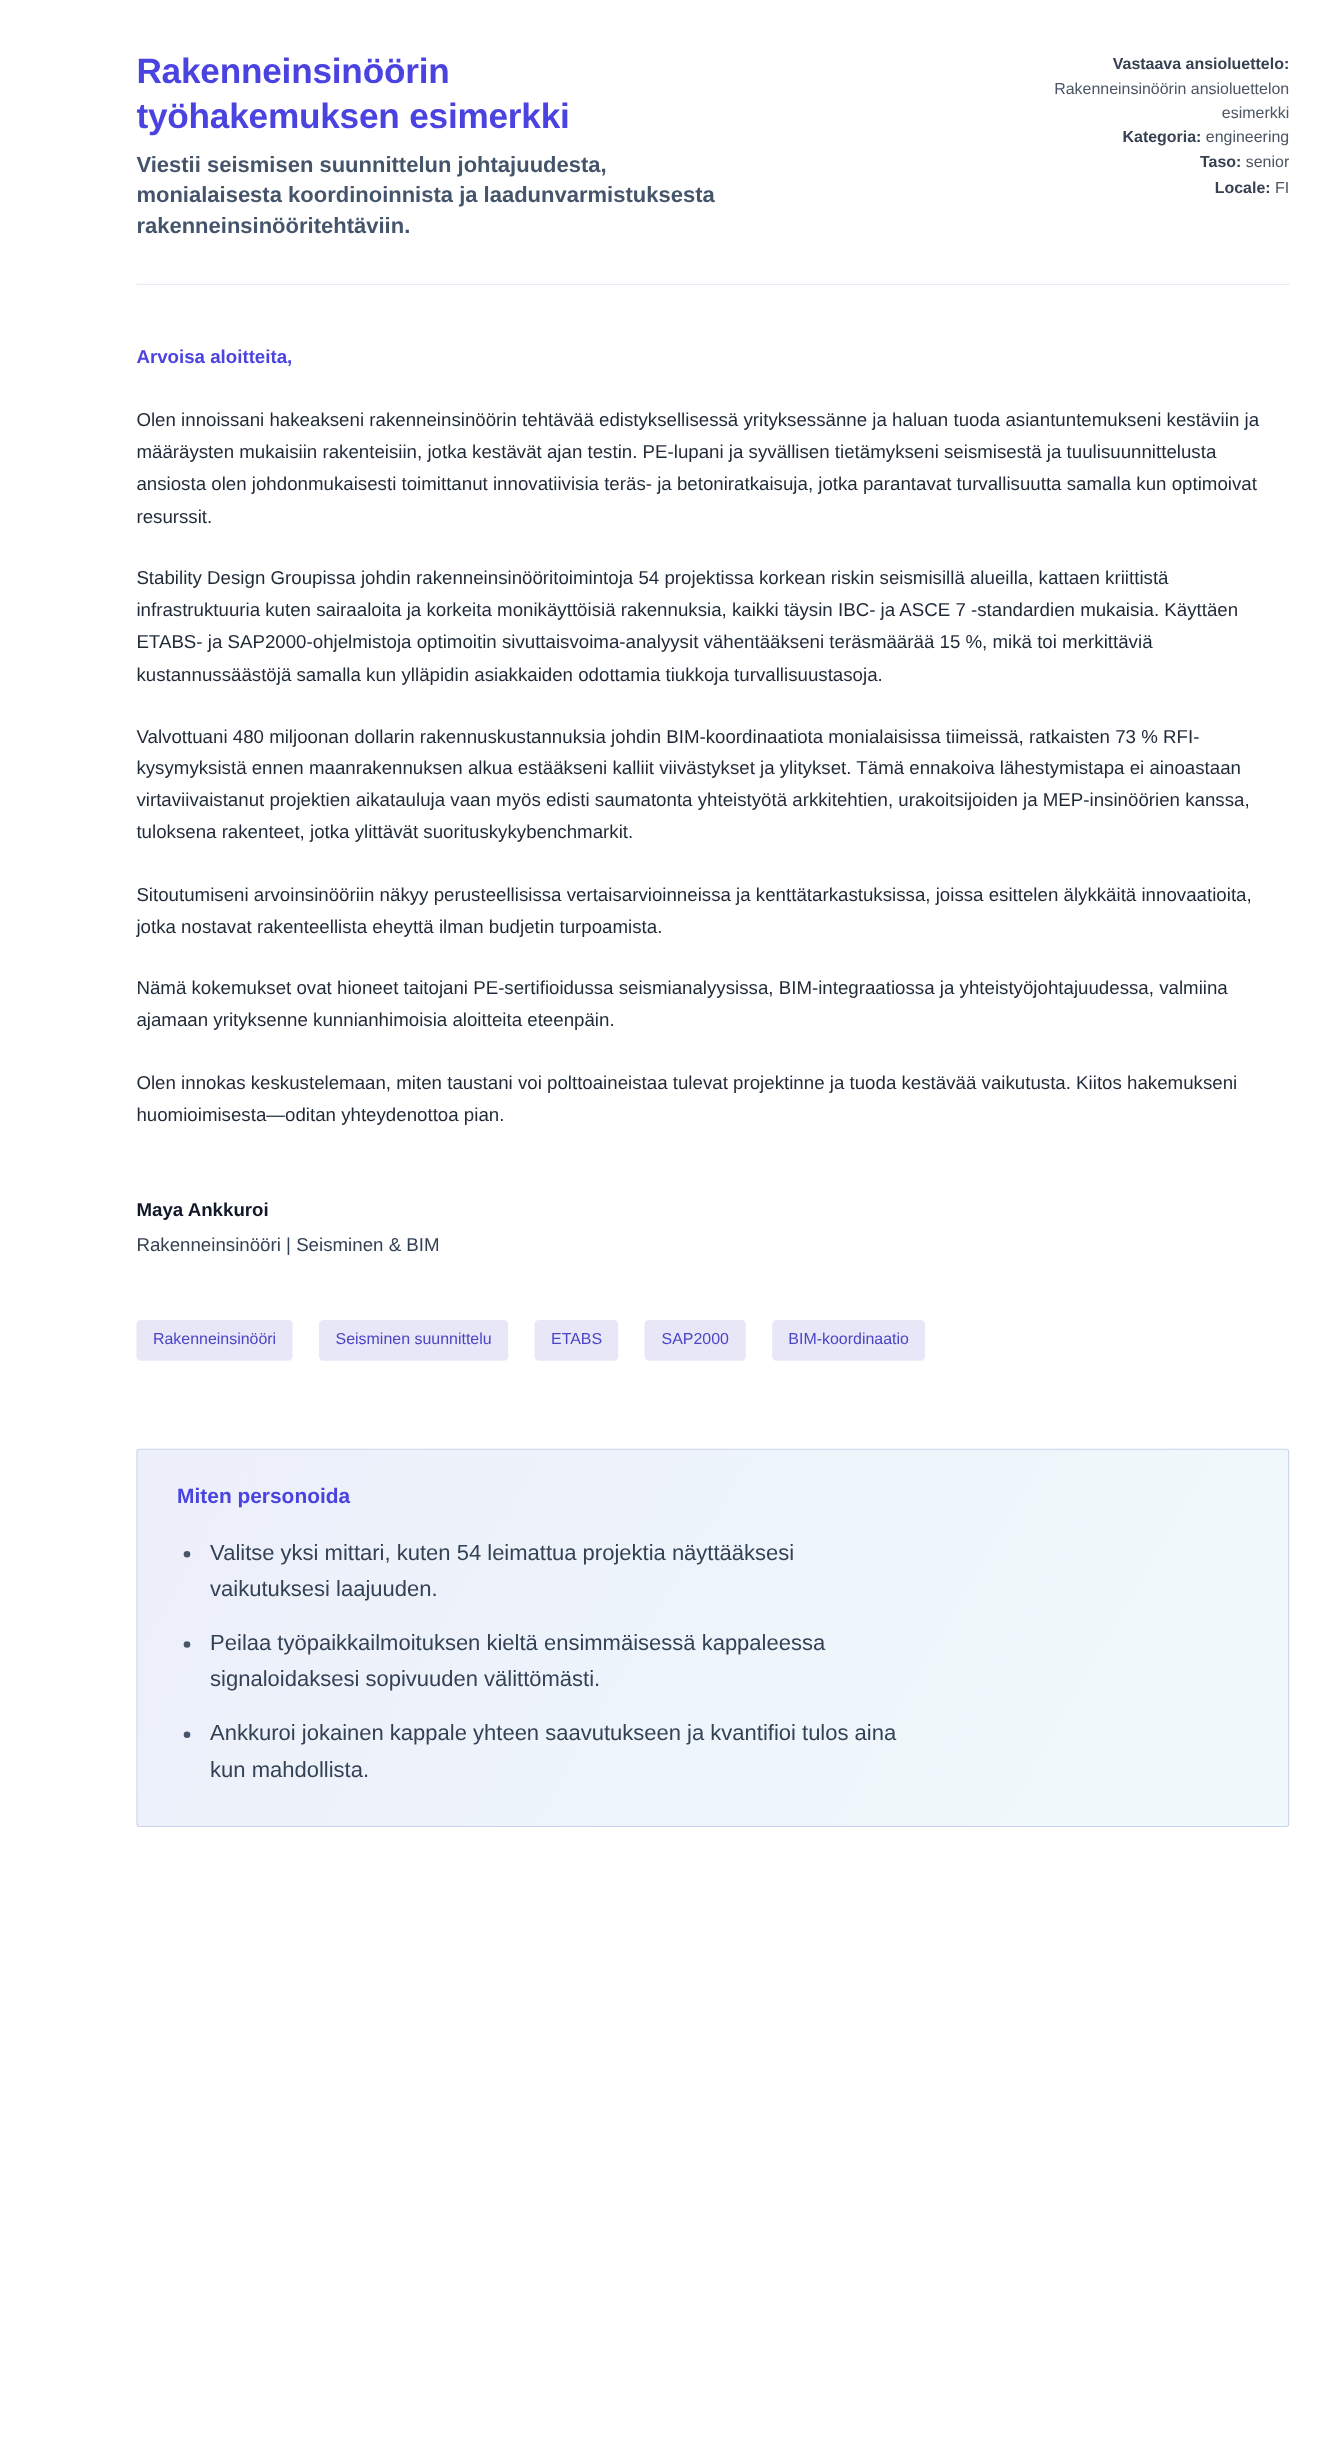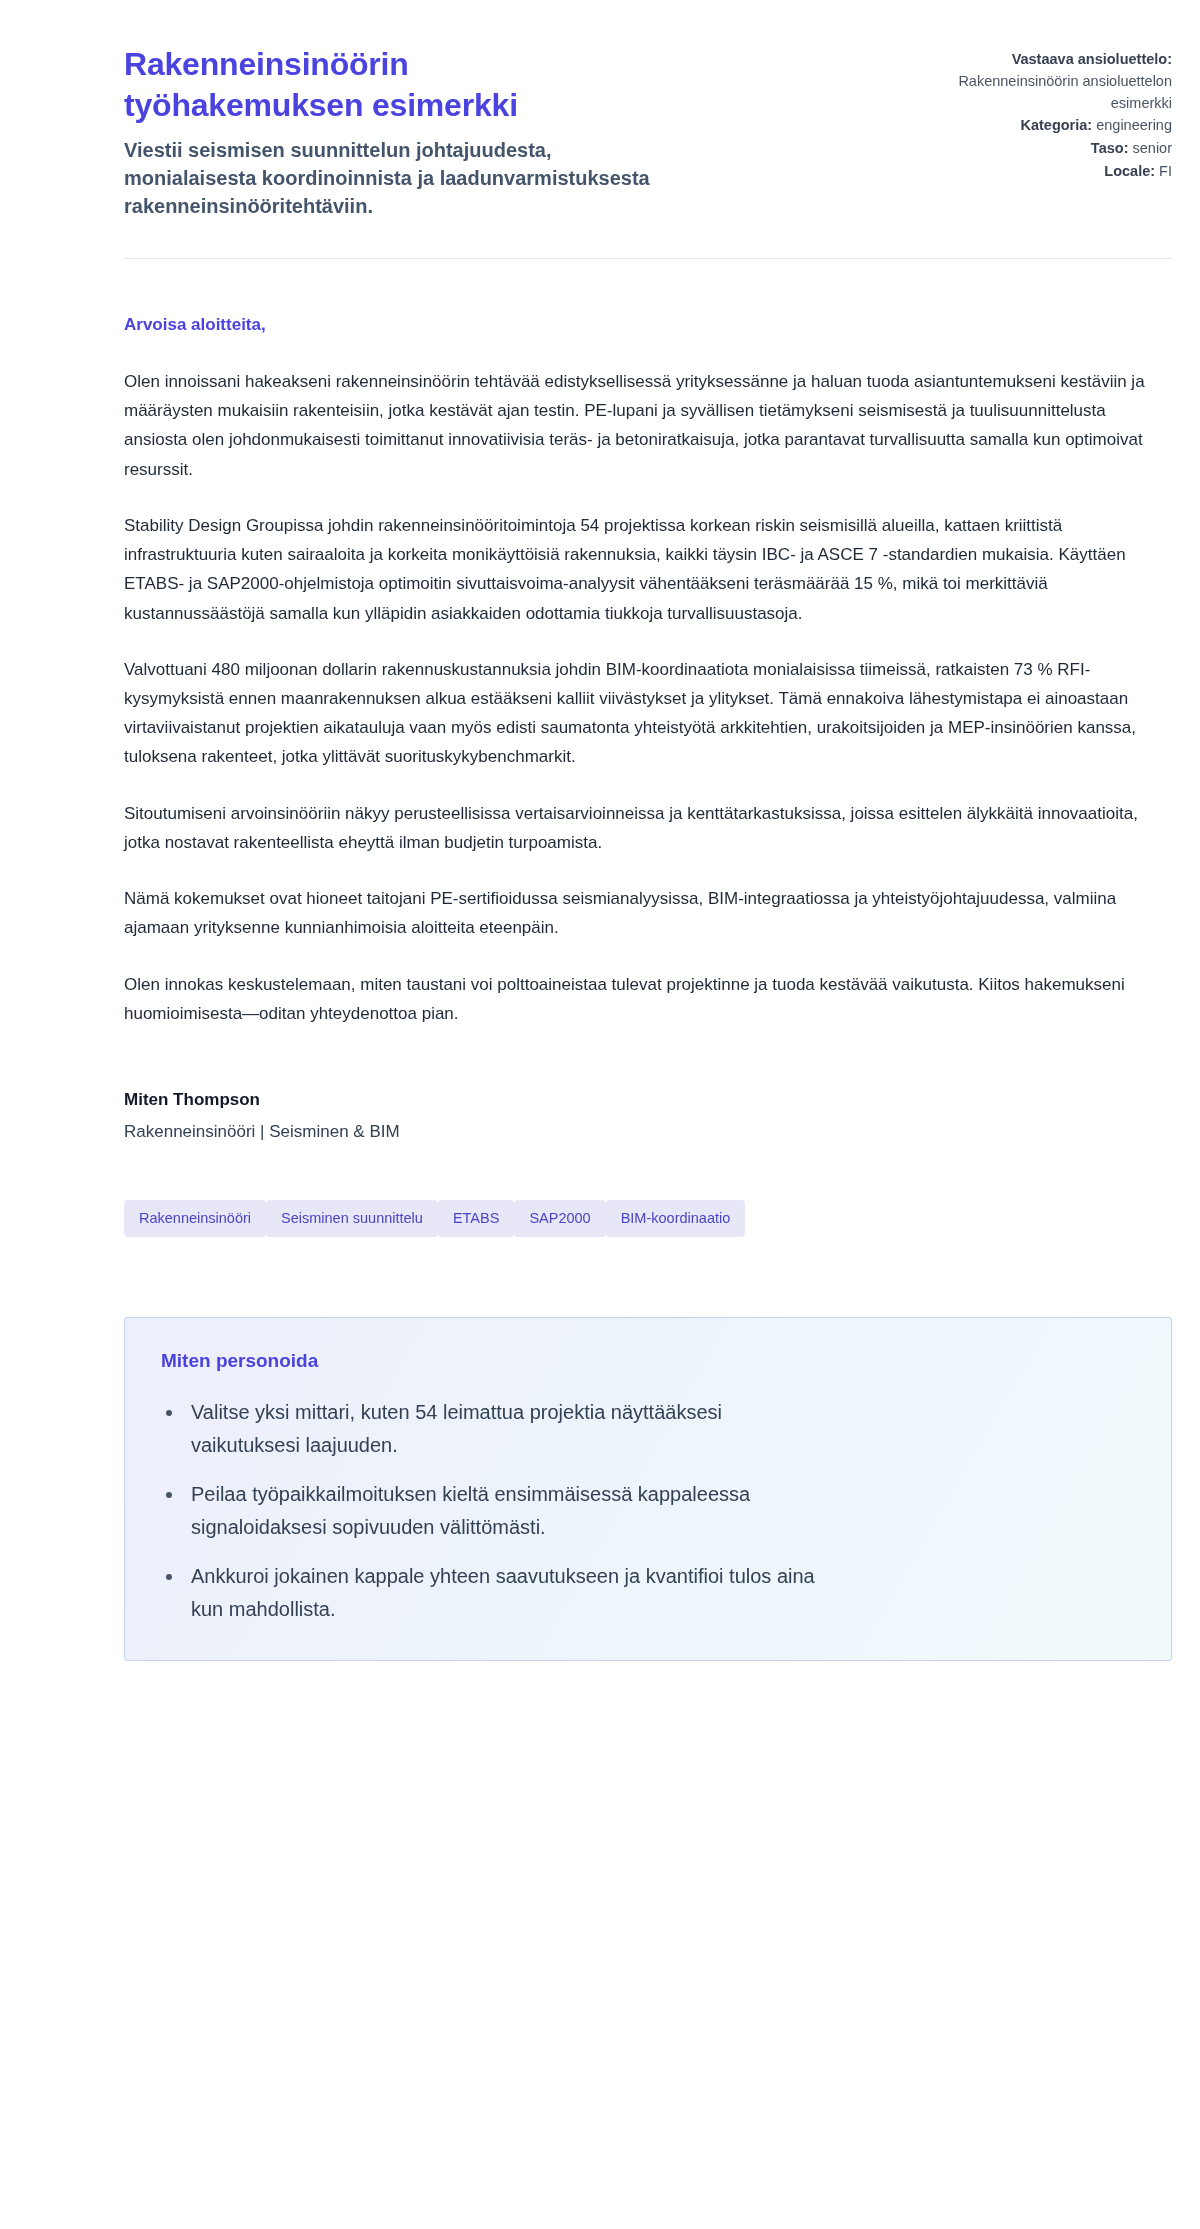--- a/index.html
+++ b/index.html
@@ -97,21 +97,21 @@
     margin-top: 12px;
     font-size: 17px;
     color: #334155;
   }
 
   
   .tags {
     margin-top: 58px;
     display: flex;
     flex-wrap: wrap;
-    gap: 0;
+    gap: 24px;
     list-style: none;
   }
   .tag {
     display: inline-block;
     background: #e8e7f7;
     color: #4a44c7;
     font-size: 14.5px;
     line-height: 1;
     padding: 11px 15px;
     border-radius: 4px;
@@ -192,21 +192,21 @@
           <p class="para">Valvottuani 480 miljoonan dollarin rakennuskustannuksia johdin BIM-koordinaatiota monialaisissa tiimeissä, ratkaisten 73 % RFI-kysymyksistä ennen maanrakennuksen alkua estääkseni kalliit viivästykset ja ylitykset. Tämä ennakoiva lähestymistapa ei ainoastaan virtaviivaistanut projektien aikatauluja vaan myös edisti saumatonta yhteistyötä arkkitehtien, urakoitsijoiden ja MEP-insinöörien kanssa, tuloksena rakenteet, jotka ylittävät suorituskykybenchmarkit.</p>
 
           <p class="para">Sitoutumiseni arvoinsinööriin näkyy perusteellisissa vertaisarvioinneissa ja kenttätarkastuksissa, joissa esittelen älykkäitä innovaatioita, jotka nostavat rakenteellista eheyttä ilman budjetin turpoamista.</p>
 
           <p class="para">Nämä kokemukset ovat hioneet taitojani PE-sertifioidussa seismianalyysissa, BIM-integraatiossa ja yhteistyöjohtajuudessa, valmiina ajamaan yrityksenne kunnianhimoisia aloitteita eteenpäin.</p>
 
           <p class="para">Olen innokas keskustelemaan, miten taustani voi polttoaineistaa tulevat projektinne ja tuoda kestävää vaikutusta. Kiitos hakemukseni huomioimisesta—oditan yhteydenottoa pian.</p>
         </div>
 
       <div class="signature">
-        <p class="name">Miten Thompson</p>
+        <p class="name">Maya Ankkuroi</p>
         <p class="role">Rakenneinsinööri | Seisminen &amp; BIM</p>
       </div>
     </section>
 
     <ul class="tags">
 
         <li class="tag">Rakenneinsinööri</li>
 
         <li class="tag">Seisminen suunnittelu</li>
 

